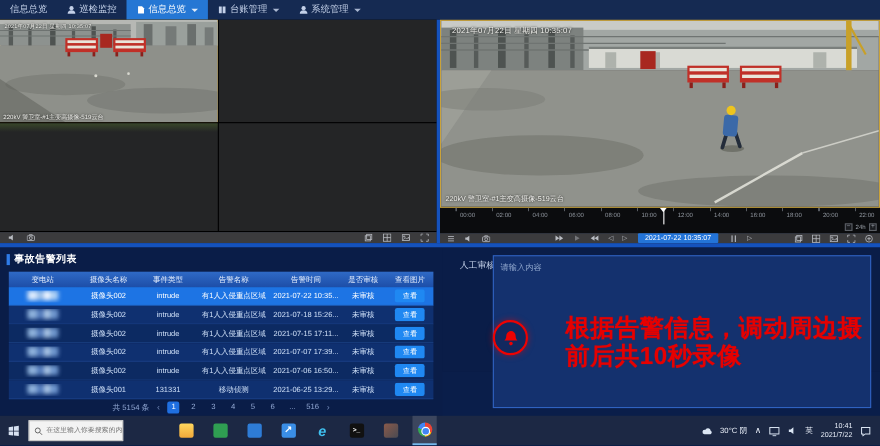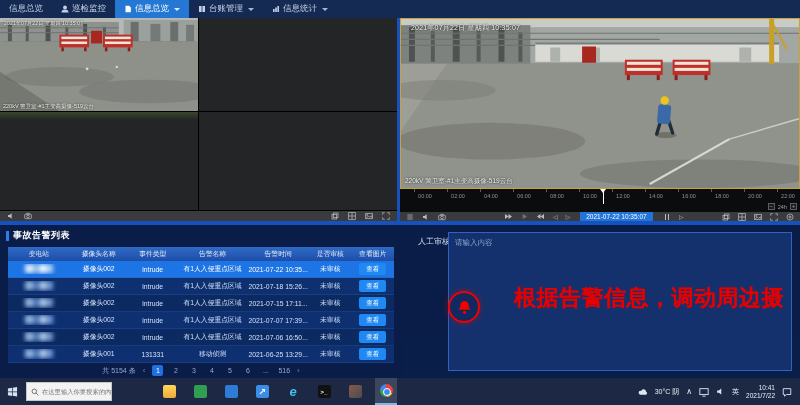--- a/index.html
+++ b/index.html
@@ -254,23 +254,23 @@
     </div>
     <div class="nav-item">
       <svg>
           <use href="#n-book"></use>
         </svg>
       <span>台账管理</span>
       <i class="caret"></i>
     </div>
     <div class="nav-item">
       <svg>
-          <use href="#n-chart"></use>
-        </svg>
-      <span>信息统计</span>
+          <use href="#n-person"></use>
+        </svg>
+      <span>系统管理</span>
       <i class="caret"></i>
     </div>
   </nav>
 
   <div id="left-grid">
     <div class="vcell live">
       <svg class="scene" viewBox="0 0 200 95" preserveAspectRatio="none">
         <rect x="0" y="0" width="200" height="24" fill="#b6b8b4"></rect>
         <rect x="0" y="4" width="120" height="20" fill="#8d928f"></rect>
         <rect x="8" y="6" width="4" height="18" fill="#565b59"></rect>
@@ -555,20 +555,21 @@
   <div id="review-panel">
     <span id="review-label">人工审核</span>
     <textarea id="review-input" placeholder="请输入内容" style=""></textarea>
     <div id="bell-badge">
       <svg>
           <use href="#i-bell"></use>
         </svg>
     </div>
     <div id="annotation-text">
       <div>根据告警信息，调动周边摄</div>
+      <div>前后共10秒录像</div>
     </div>
   </div>
 
   <div id="taskbar">
     <div id="start-btn">
       <svg>
           <use href="#i-win"></use>
         </svg>
     </div>
     <div id="search-box">

